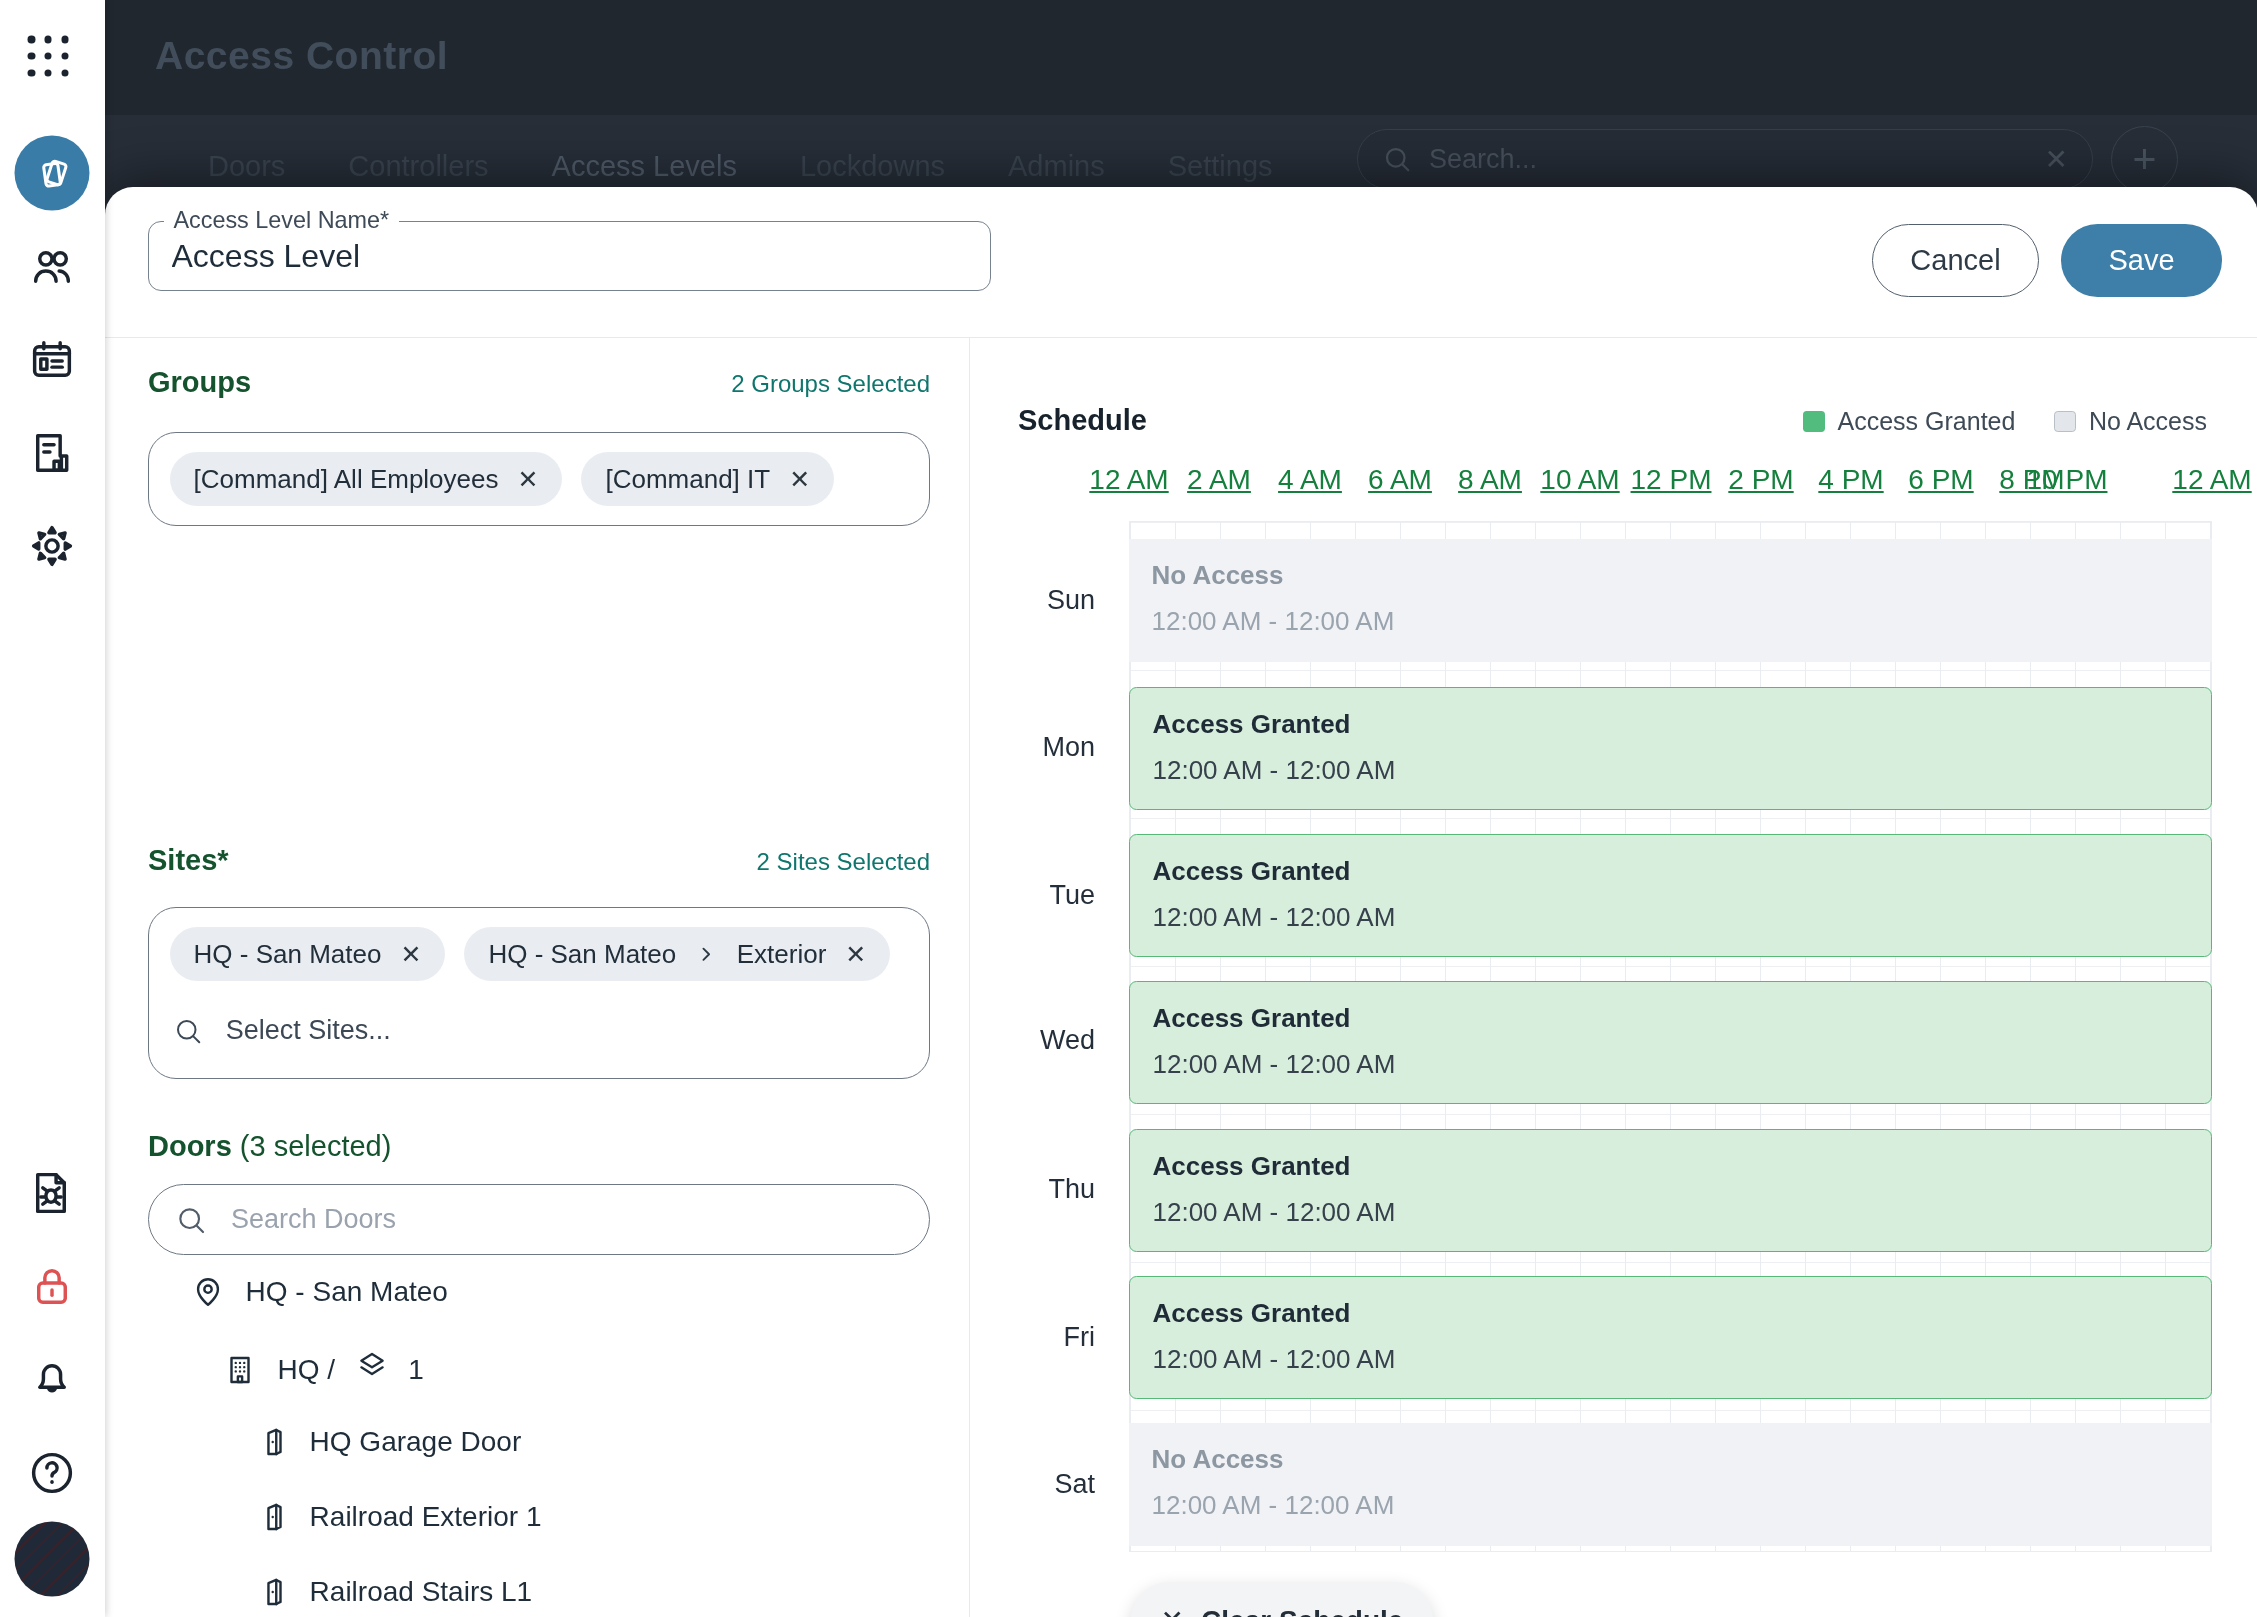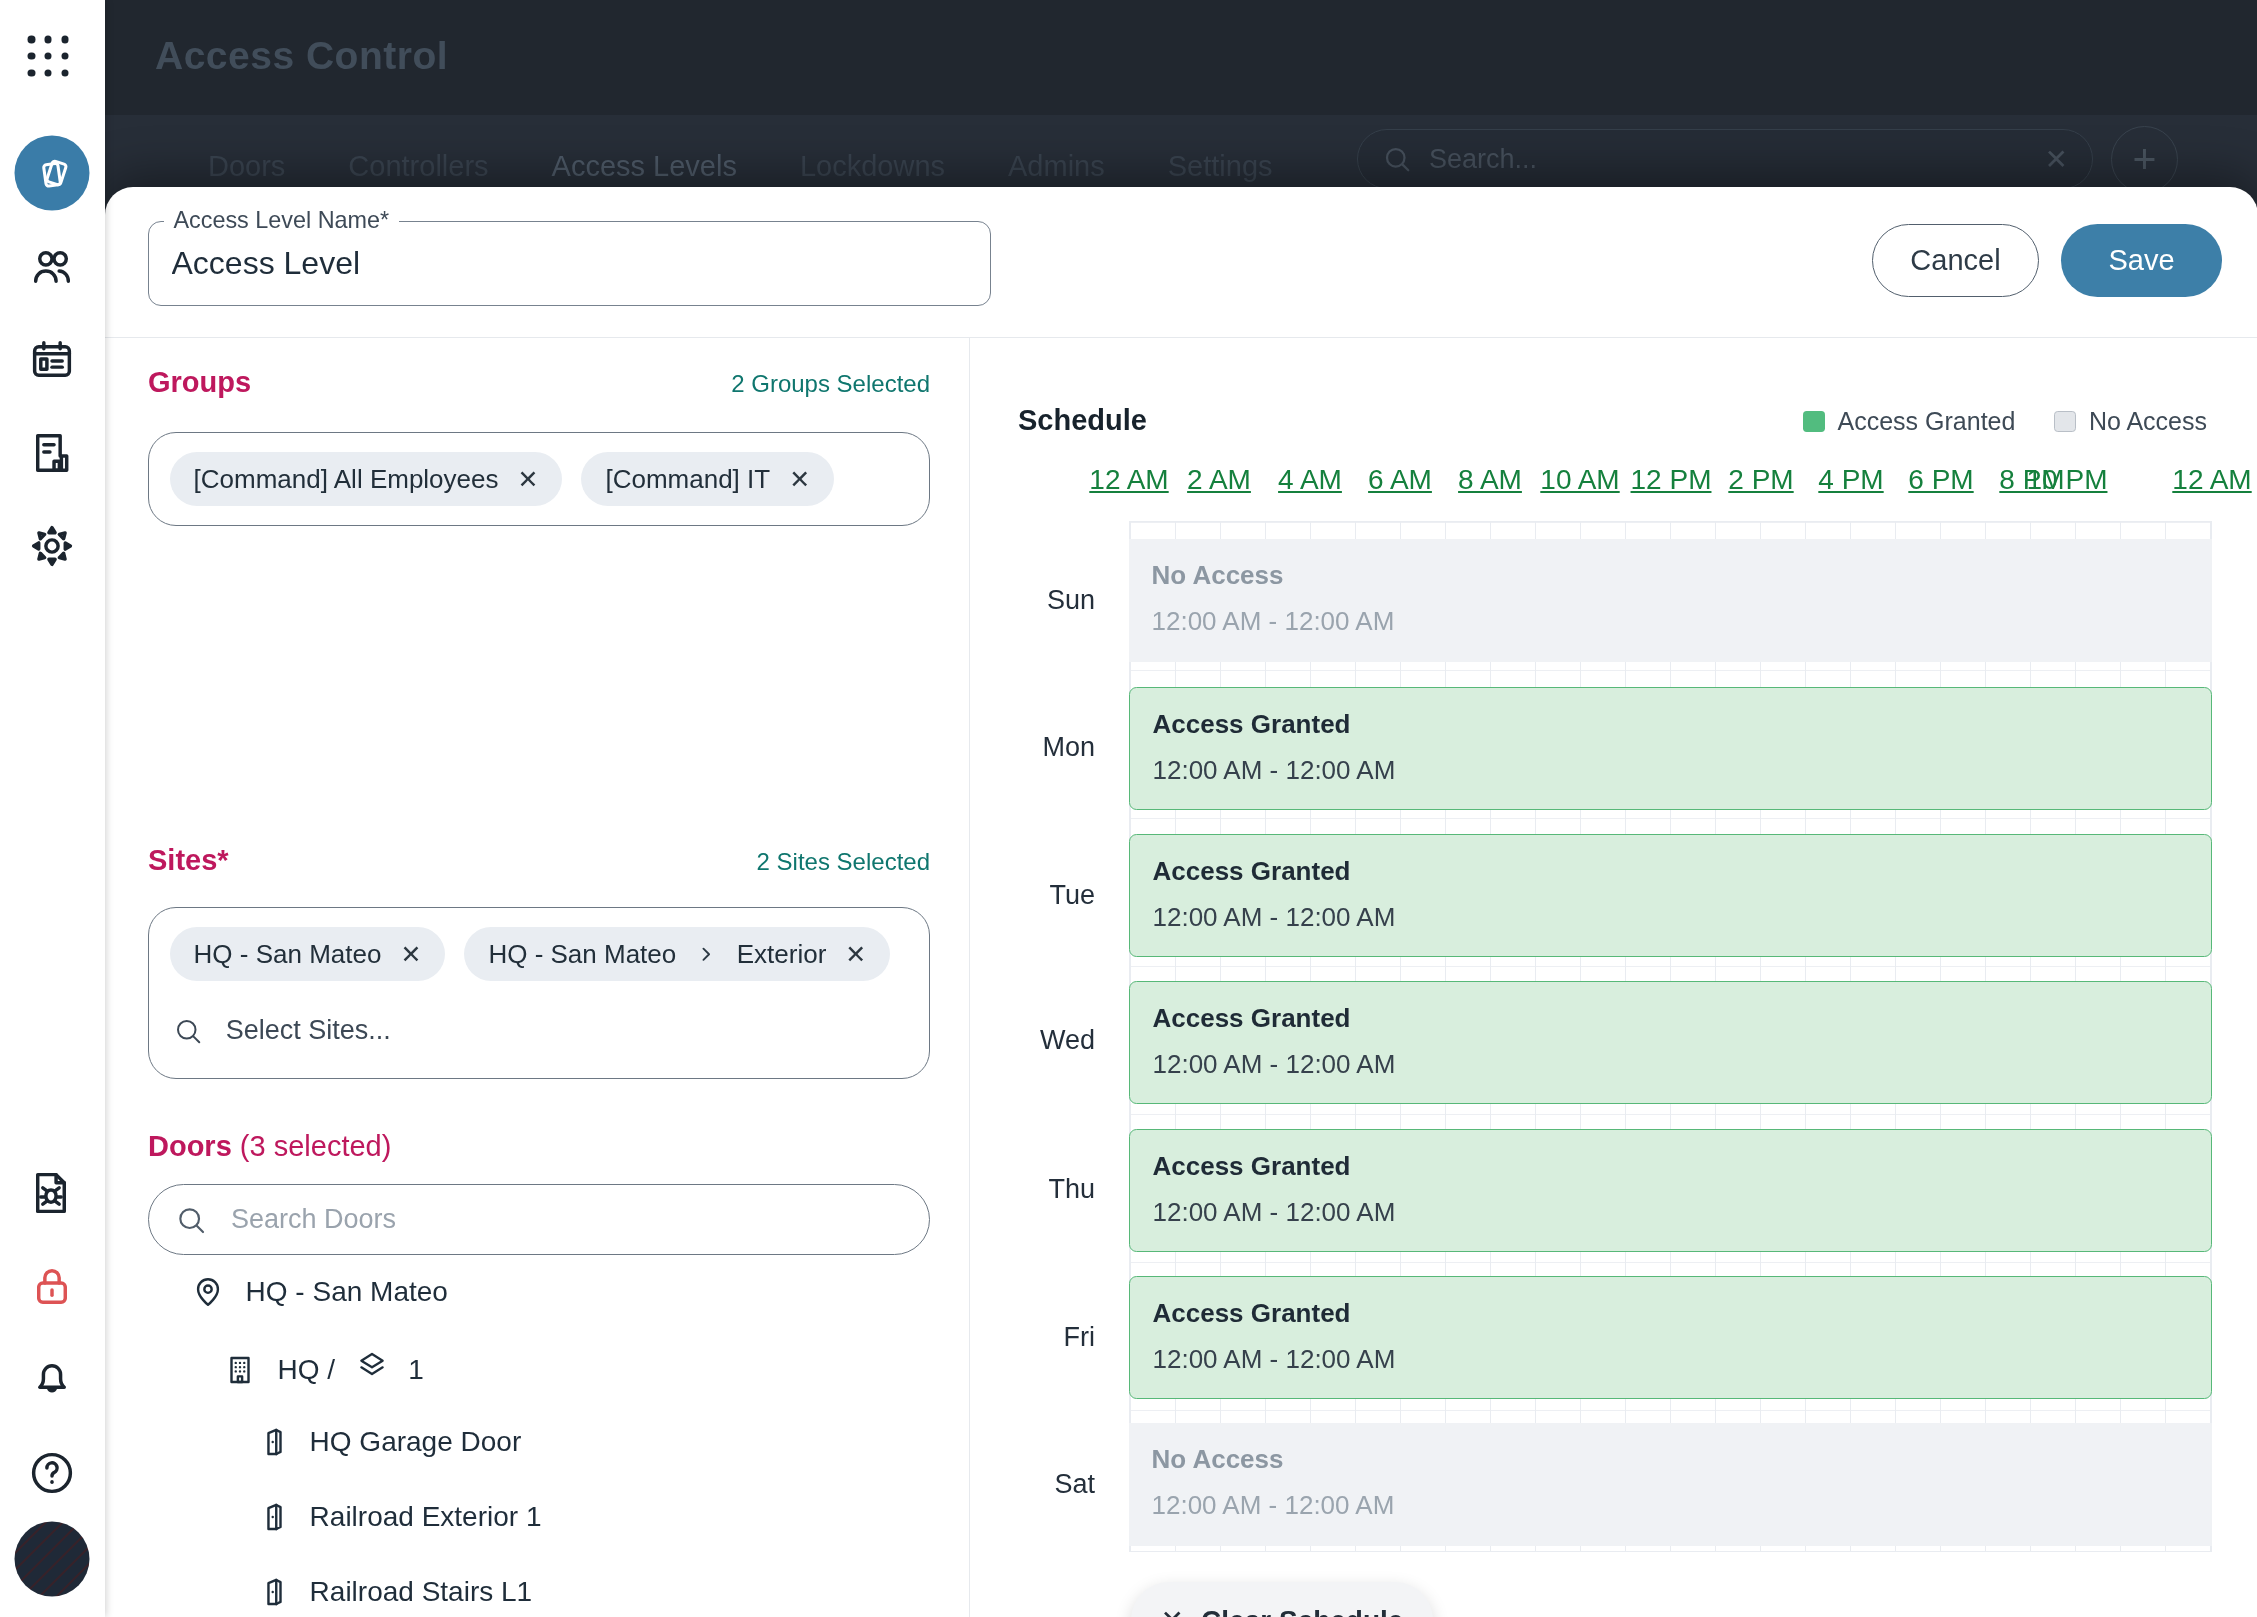--- a/index.html
+++ b/index.html
@@ -44,36 +44,36 @@
     border-radius:50%; background:#3a7ca8; display:flex; align-items:center; justify-content:center; }
   .active-circle svg { width:43px; height:43px; stroke:#ffffff; }
   .side-icon.red svg { stroke:#dd5354; }
   .avatar { position:absolute; left:52px; top:1559px; transform:translate(-50%,-50%); width:75px; height:75px; border-radius:50%;
     background:repeating-linear-gradient(135deg,#1f2937 0 9.4px,#35222a 9.4px 12px); }
 
   
   .modal { position:absolute; left:105px; top:187px; width:2153px; height:1430px; background:#ffffff;
     border-radius:28px 28px 0 0; box-shadow:0 -9.4px 47px rgba(0,0,0,.4); z-index:20; }
 
-  .name-field { position:absolute; left:43px; top:34px; width:843px; height:85px; border:1.9px solid #77828f; border-radius:13px; }
+  .name-field { position:absolute; left:43px; top:34px; width:843px; height:70px; border:1.9px solid #77828f; border-radius:13px; }
   .name-field label { position:absolute; top:-15px; left:15px; background:#ffffff; padding:0 9.4px; font-size:23.4px; color:#3e4a57; }
   .name-field input { width:100%; height:100%; border:none; outline:none; background:transparent; padding:0 22.5px;
     font-size:32px; color:#1f2d3a; font-family:inherit; }
 
   .btn { position:absolute; top:37px; height:73px; border-radius:37px; font-size:29px; display:flex; align-items:center; justify-content:center;
     cursor:pointer; font-family:inherit; }
   .btn.cancel { left:1767px; width:167px; background:#ffffff; border:1.9px solid #525f6d; color:#2e3b47; }
   .btn.save { left:1956px; width:161px; background:#3d7fa8; border:none; color:#ffffff; }
 
   .modal-divider { position:absolute; left:0; right:0; top:150px; height:0.9px; background:#e6e9ed; }
 
   .left-pane { position:absolute; left:0; top:151px; width:865px; bottom:0; border-right:0.9px solid #e6e9ed; }
 
   .section-head { position:absolute; left:43px; right:39px; display:flex; align-items:baseline; }
-  .section-title { font-size:29px; font-weight:bold; color:#be185d; }
+  .section-title { font-size:29px; font-weight:bold; color:#14532d; }
   .section-title .light { font-weight:normal; }
   .section-summary { margin-left:auto; font-size:24px; color:#0f766e; }
 
   .select-box { position:absolute; left:43px; width:782px; border:1.9px solid #6d7884; border-radius:28px; padding:19px 20.6px; }
   .chip-row { display:flex; gap:19px; flex-wrap:wrap; }
   .chip { height:54px; border-radius:27px; background:#e9edf2; display:flex; align-items:center; gap:19px;
     padding:0 24px; font-size:26px; color:#222f3a; }
   .chip .chev { font-size:28px; color:#2c3944; display:flex; align-items:center; }
   .chip .chev svg { width:22.5px; height:22.5px; stroke:#2c3944; }
   .chip .x { font-size:25px; color:#2c3740; cursor:pointer; }

